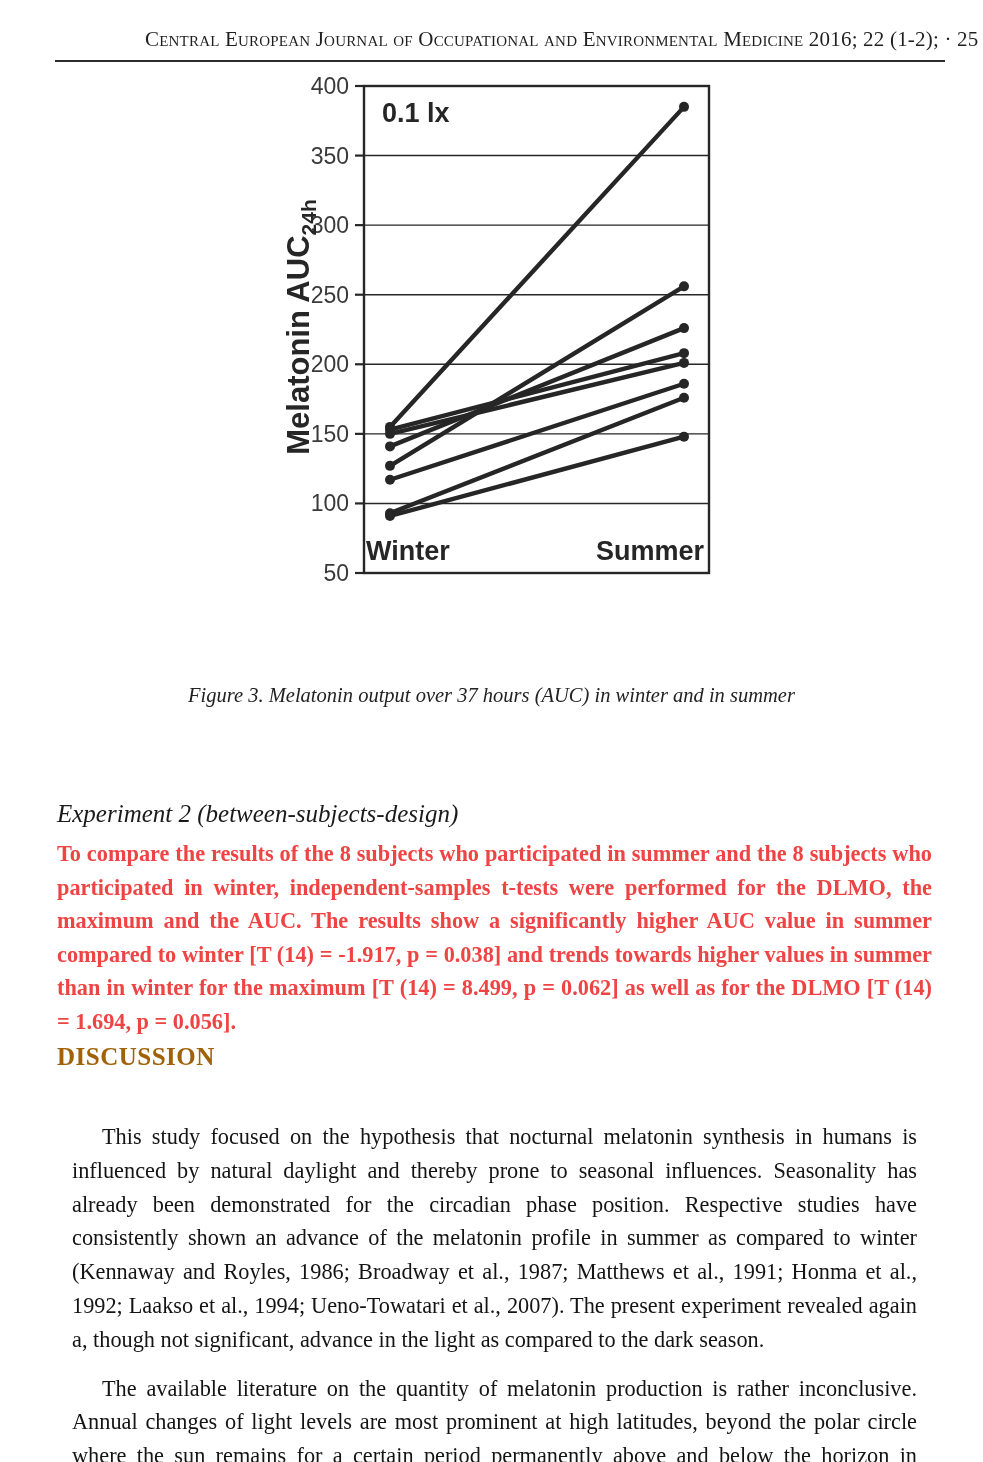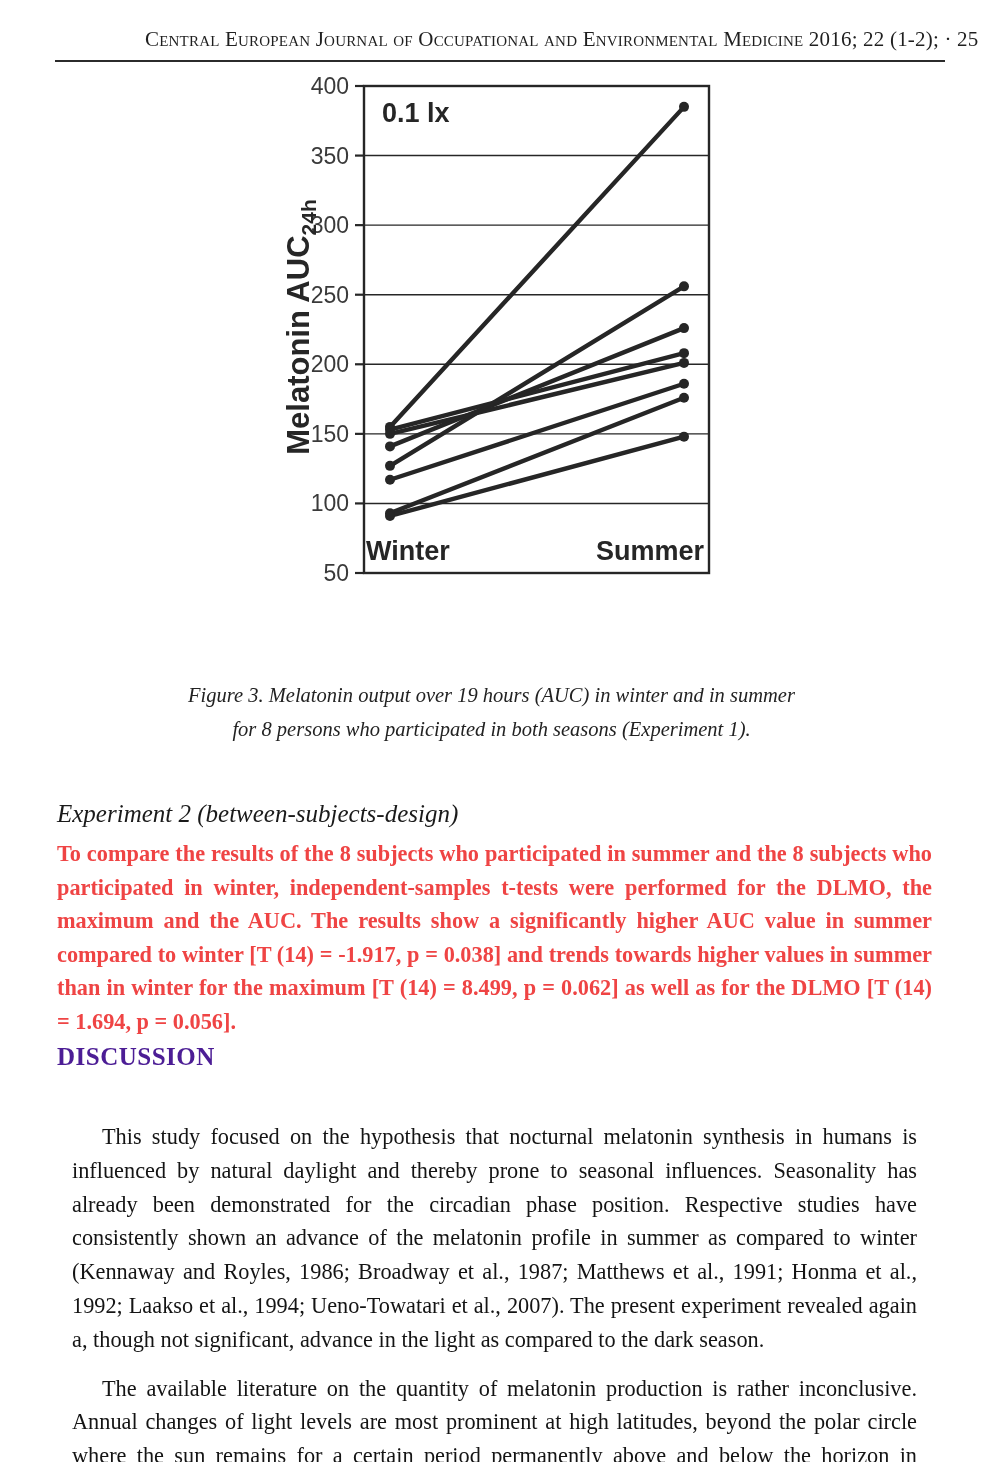--- a/index.html
+++ b/index.html
@@ -35,21 +35,21 @@
   .exp2-heading{
     position:absolute;top:800px;left:57px;width:875px;
     font-style:italic;font-size:25px;color:#1a1a1a;
   }
   .exp2-body{
     position:absolute;top:837px;left:57px;width:875px;
     font-size:22.3px;line-height:33.6px;text-align:justify;color:#ef4444;font-weight:bold;
   }
   .discussion-heading{
     position:absolute;top:1043px;left:57px;width:875px;
-    font-weight:bold;font-size:25px;letter-spacing:0.5px;color:#4c1d95;
+    font-weight:bold;font-size:25px;letter-spacing:0.5px;color:#a16207;
   }
   .discussion-body{
     position:absolute;top:1105px;left:57px;width:875px;
     font-size:22.3px;line-height:33.8px;text-align:justify;color:#141414;
   }
   .discussion-body p{margin:15px;text-indent:30px;}
 </style>
 </head>
 <body>
 
@@ -108,22 +108,21 @@
       <text x="142" y="492" text-anchor="middle" class="cat-label">Winter</text>
       <text x="384" y="492" text-anchor="middle" class="cat-label">Summer</text>
       <text x="116" y="54" class="annot-label">0.1 lx</text>
     </svg>
   <div class="ylabel">
     <span>Melatonin AUC</span><span class="sub">24h</span>
   </div>
 </div>
 
 <div class="caption">
-  <div>Figure 3. Melatonin output over 19 hours (AUC) in winter and in summer</div>
-  <div>for 8 persons who participated in both seasons (Experiment 1).</div>
+  <div>Figure 3. Melatonin output over 37 hours (AUC) in winter and in summer</div>
 </div>
 
 <div class="exp2-heading">Experiment 2 (between-subjects-design)</div>
 <div class="exp2-body">To compare the results of the 8 subjects who participated in summer and the 8 subjects who participated in winter, independent-samples t-tests were performed for the DLMO, the maximum and the AUC. The results show a significantly higher AUC value in summer compared to winter [T (14) = -1.917, p = 0.038] and trends towards higher values in summer than in winter for the maximum [T (14) = 8.499, p = 0.062] as well as for the DLMO [T (14) = 1.694, p = 0.056].</div>
 
 <div class="discussion-heading">DISCUSSION</div>
 <div class="discussion-body">
   <p>This study focused on the hypothesis that nocturnal melatonin synthesis in humans is influenced by natural daylight and thereby prone to seasonal influences. Seasonality has already been demonstrated for the circadian phase position. Respective studies have consistently shown an advance of the melatonin profile in summer as compared to winter (Kennaway and Royles, 1986; Broadway et al., 1987; Matthews et al., 1991; Honma et al., 1992; Laakso et al., 1994; Ueno-Towatari et al., 2007). The present experiment revealed again a, though not significant, advance in the light as compared to the dark season.</p>
   <p>The available literature on the quantity of melatonin production is rather inconclusive. Annual changes of light levels are most prominent at high latitudes, beyond the polar circle where the sun remains for a certain period permanently above and below the horizon in summer and winter, respectively. These extreme variations are thought to influence melatonin synthesis</p>
 </div>

